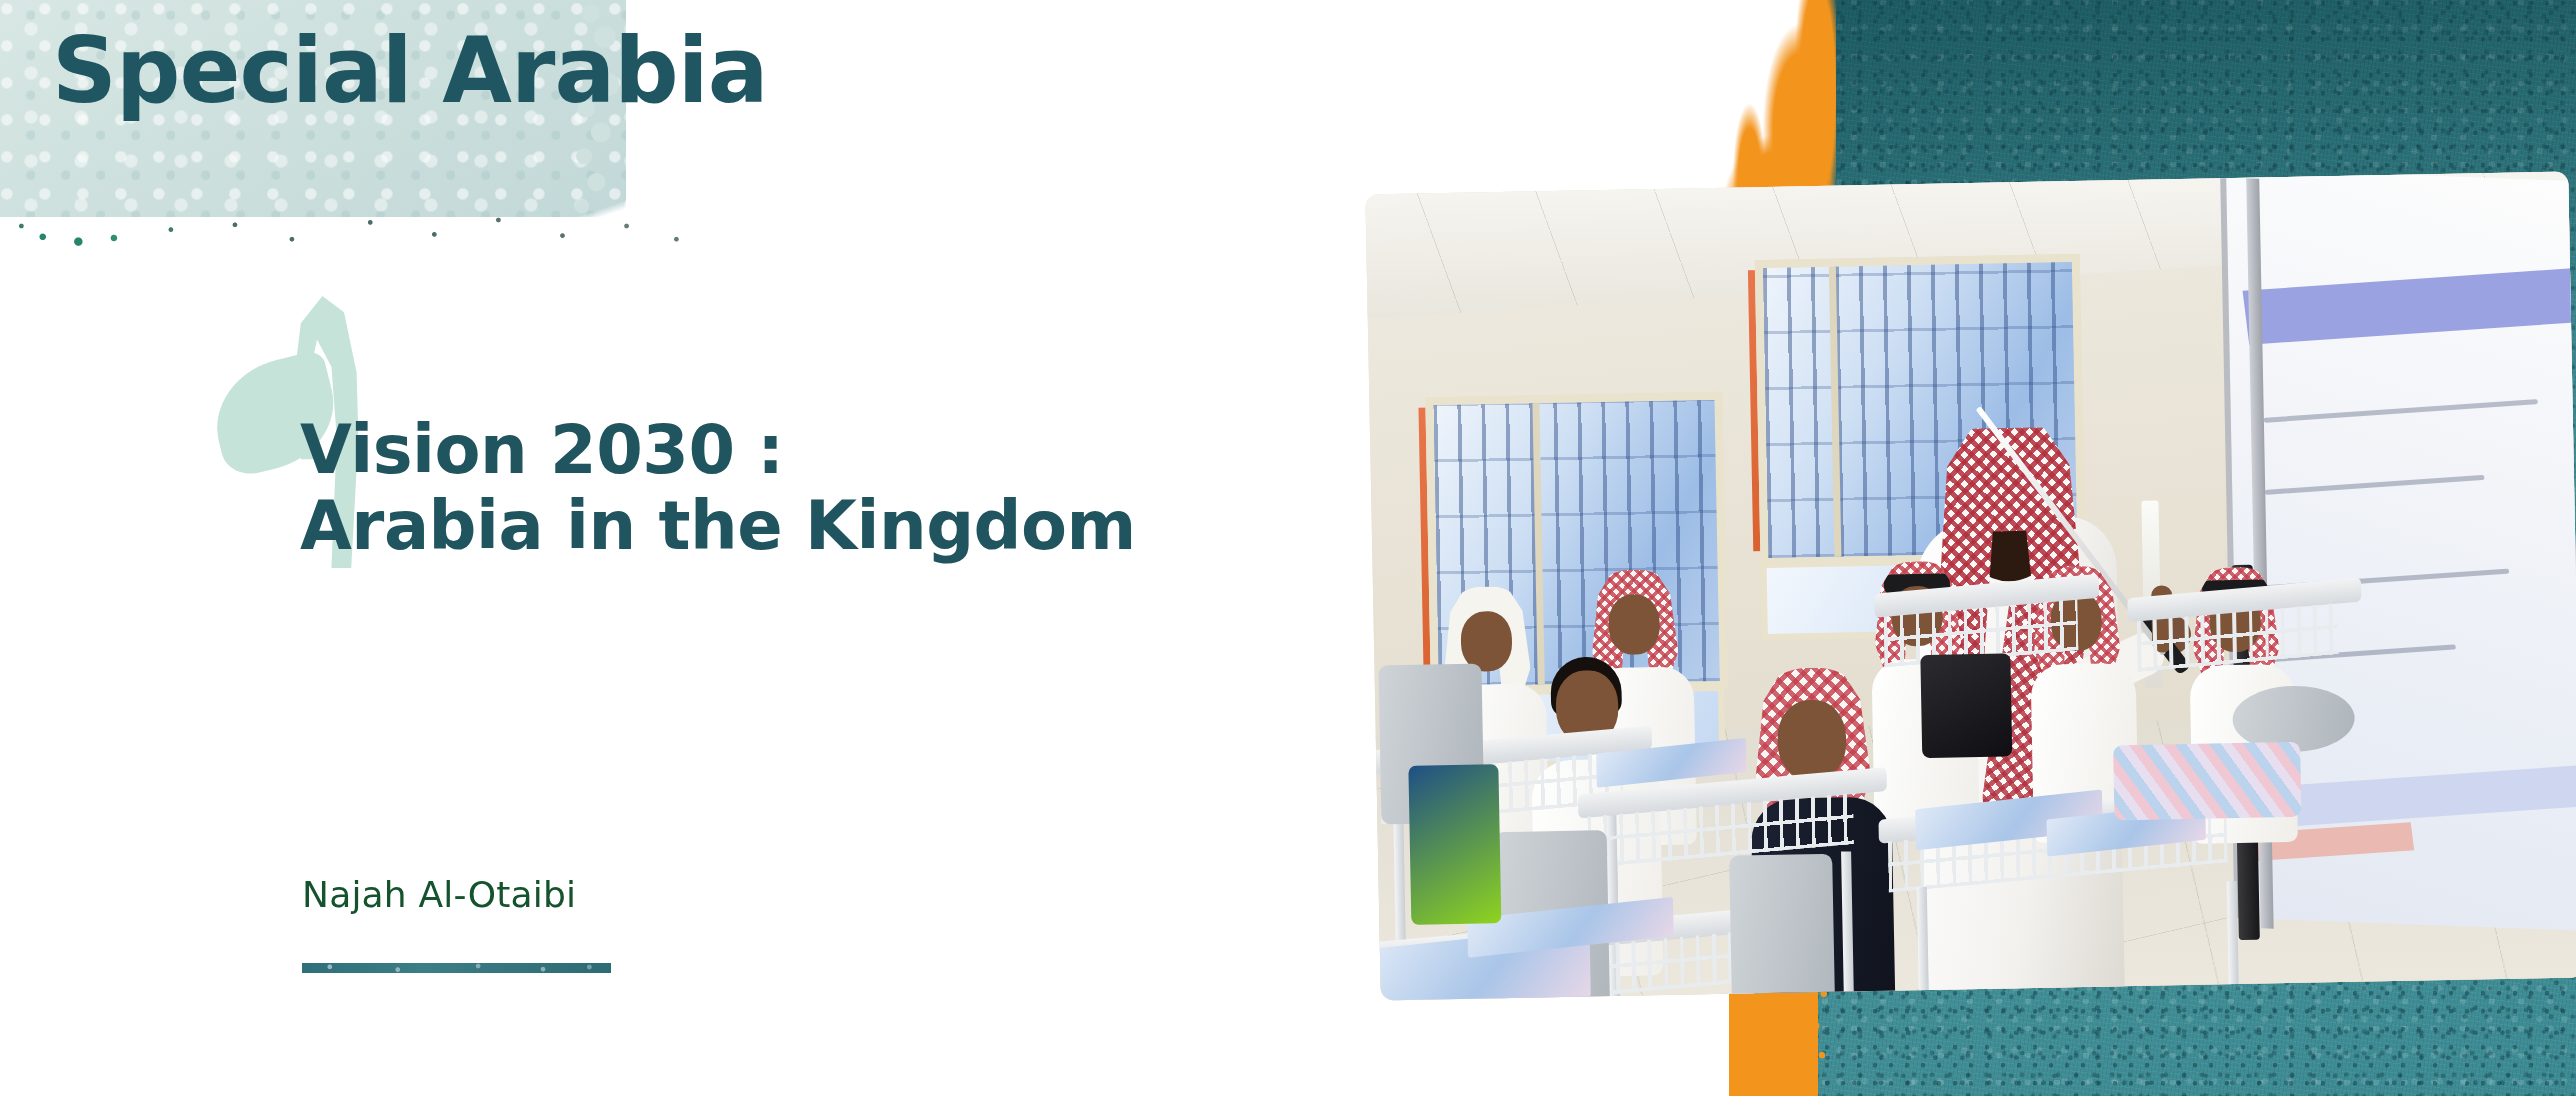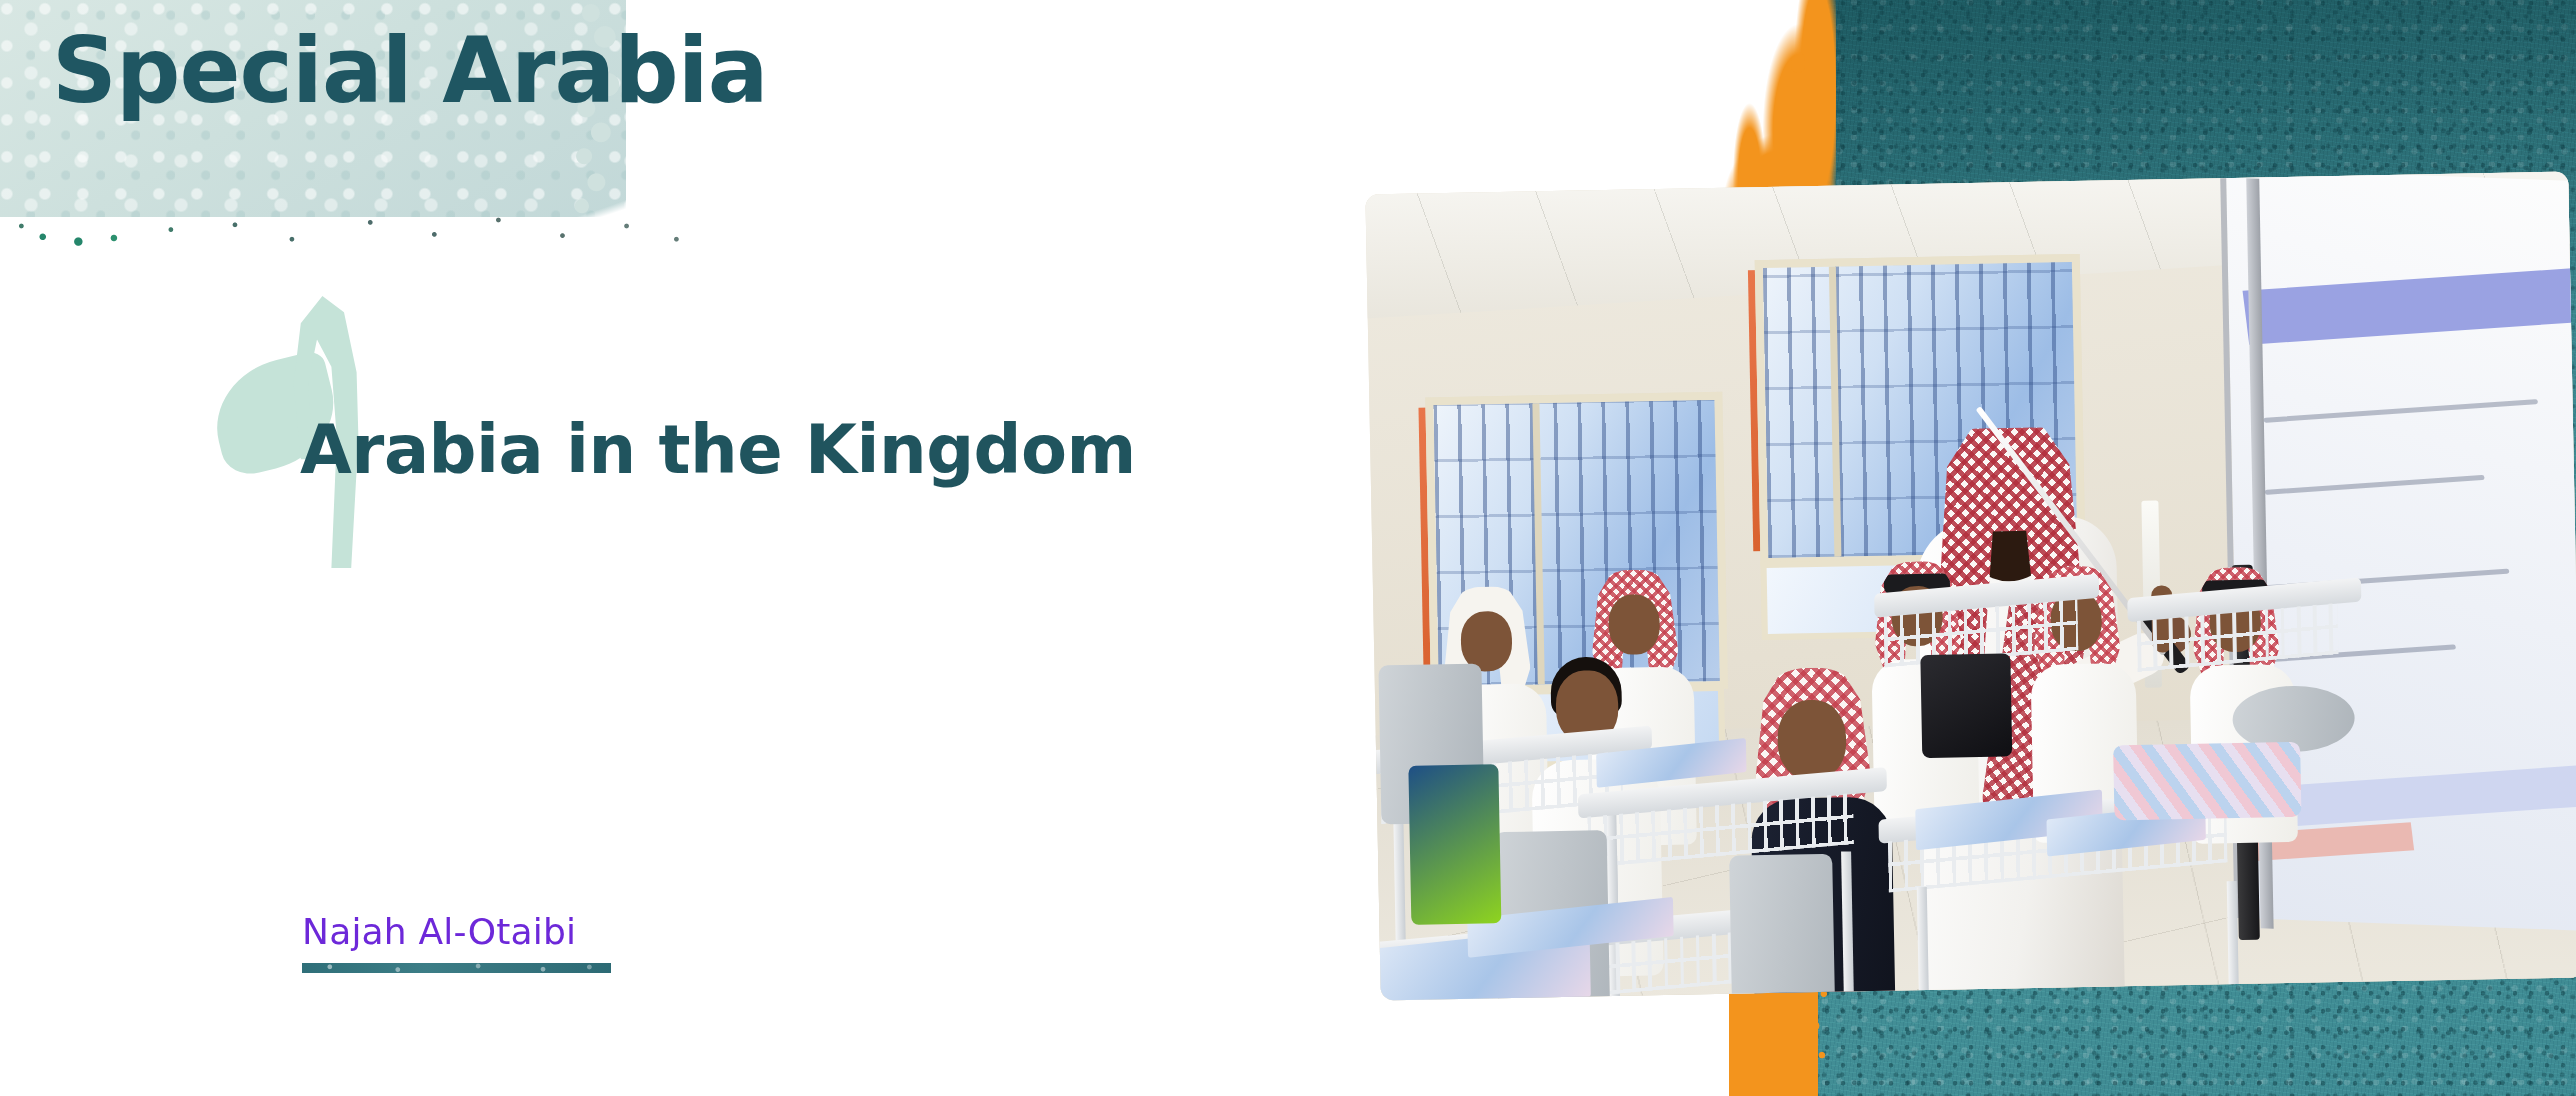--- a/index.html
+++ b/index.html
@@ -253,23 +253,23 @@
 
   .main-title{
     position:absolute;left:300px;top:412px;width:843px;
     font-family:"DejaVu Sans", sans-serif;
     font-size:67px;font-weight:700;line-height:1.14;color:#20545e;
     letter-spacing:-0.5px;
   }
   .main-title span{display:block;}
 
   .author{
-    position:absolute;left:302px;top:911px;
+    position:absolute;left:302px;top:874px;
     font-family:"DejaVu Sans", sans-serif;
-    font-size:36px;font-weight:400;color:#6d28d9;letter-spacing:0.2px;
+    font-size:36px;font-weight:400;color:#14532d;letter-spacing:0.2px;
   }
   .author-rule{
     position:absolute;left:302px;top:963px;width:309px;height:10.3px;
     background:linear-gradient(90deg,#2f6f79,#3c7d86 40%,#35737d 70%,#2c6a74);
   }
   .author-rule:after{
     content:"";position:absolute;inset:0;
     background:
       radial-gradient(circle at 9% 38%, rgba(255,255,255,.5) 0 1.9px, transparent 2.8px),
       radial-gradient(circle at 31% 66%, rgba(255,255,255,.45) 0 1.9px, transparent 2.8px),
@@ -438,18 +438,19 @@
 <div class="patch-speckle"></div>
 
 <div class="report-title">Special Arabia</div>
 
 <div class="sprout">
   <div class="leaf"></div>
   <div class="stem"></div>
 </div>
 
 <div class="main-title">
+  <span>Vision 2030 :</span>
   <span>Arabia in the Kingdom</span>
 </div>
 
 <div class="author">Najah Al-Otaibi</div>
 <div class="author-rule"></div>
 
 
 </body></html>

